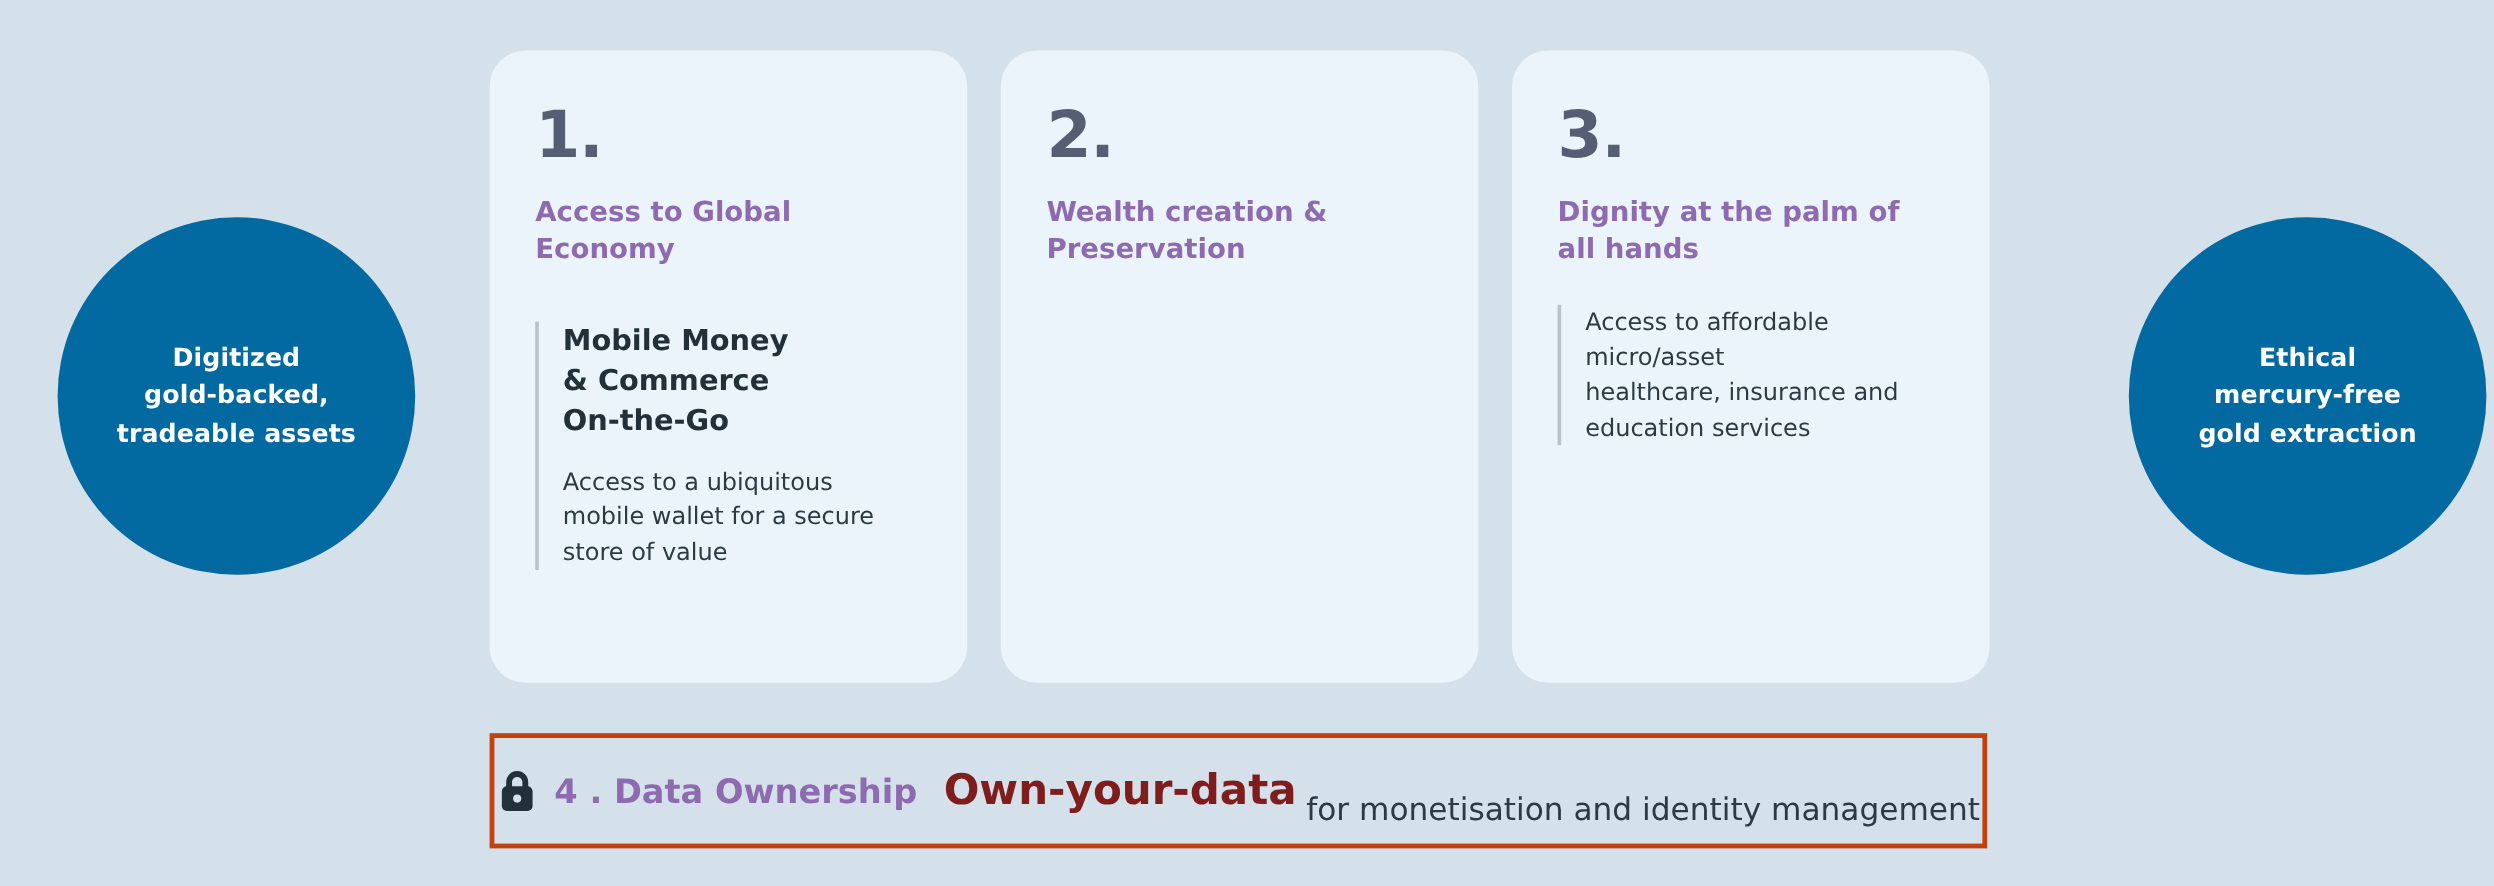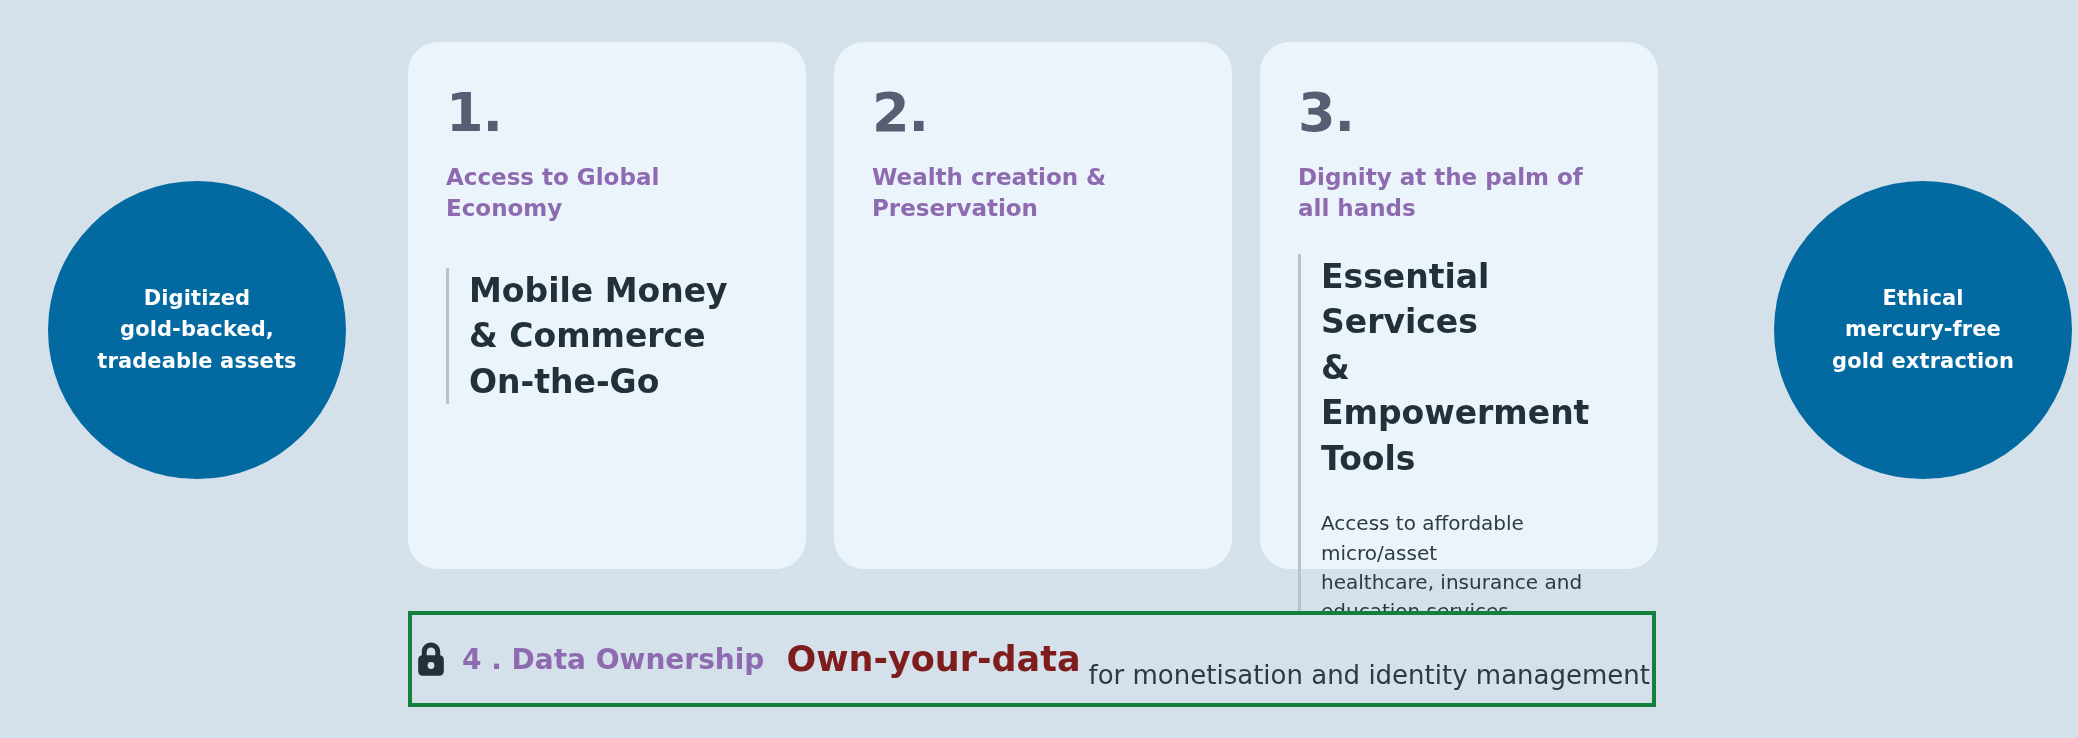--- a/index.html
+++ b/index.html
@@ -85,21 +85,21 @@
     line-height: 1.34;
     margin: 0 0 30px 0;
     white-space: pre-line;
   }
   .card-body {
     border-left: 3px solid #b9c2ca;
     padding-left: 20px;
   }
   .card-heading {
     color: #22303a;
-    font-size: 33px;
+    font-size: 24px;
     font-weight: bold;
     line-height: 1.38;
     margin: 0 0 20px 0;
     white-space: pre-line;
   }
   .card-desc {
     color: #2c3a44;
     font-size: 20px;
     line-height: 1.47;
     margin: 0;
@@ -113,21 +113,21 @@
   #card-3 .card-heading { margin-bottom: 28px; }
 
   
   #footer-bar {
     position: absolute;
     left: 408px;
     top: 611px;
     width: 1248px;
     height: 96px;
     box-sizing: border-box;
-    border: 4px solid #15803d;
+    border: 4px solid #c2410c;
     background: #d4e0ea;
     display: flex;
     align-items: center;
     justify-content: center;
   }
   #footer-inner {
     display: flex;
     align-items: center;
     gap: 0;
   }
@@ -174,36 +174,37 @@
   <div id="cards">
 
     <div class="card" id="card-1">
       <div class="card-number">1.</div>
       <div class="card-subtitle">Access to Global
 Economy</div>
       <div class="card-body">
         <div class="card-heading">Mobile Money
 &amp; Commerce
 On-the-Go</div>
+        <div class="card-desc">Access to a ubiquitous
+mobile wallet for a secure
+store of value</div>
       </div>
     </div>
 
     <div class="card" id="card-2">
       <div class="card-number">2.</div>
       <div class="card-subtitle">Wealth creation &amp;
 Preservation</div>
     </div>
 
     <div class="card" id="card-3">
       <div class="card-number">3.</div>
       <div class="card-subtitle">Dignity at the palm of
 all hands</div>
       <div class="card-body">
-        <div class="card-heading">Essential Services
-&amp; Empowerment Tools</div>
         <div class="card-desc">Access to affordable micro/asset
 healthcare, insurance and
 education services</div>
       </div>
     </div>
 
   </div>
 
   <div class="circle" id="circle-right">
     <div class="circle-text">Ethical

